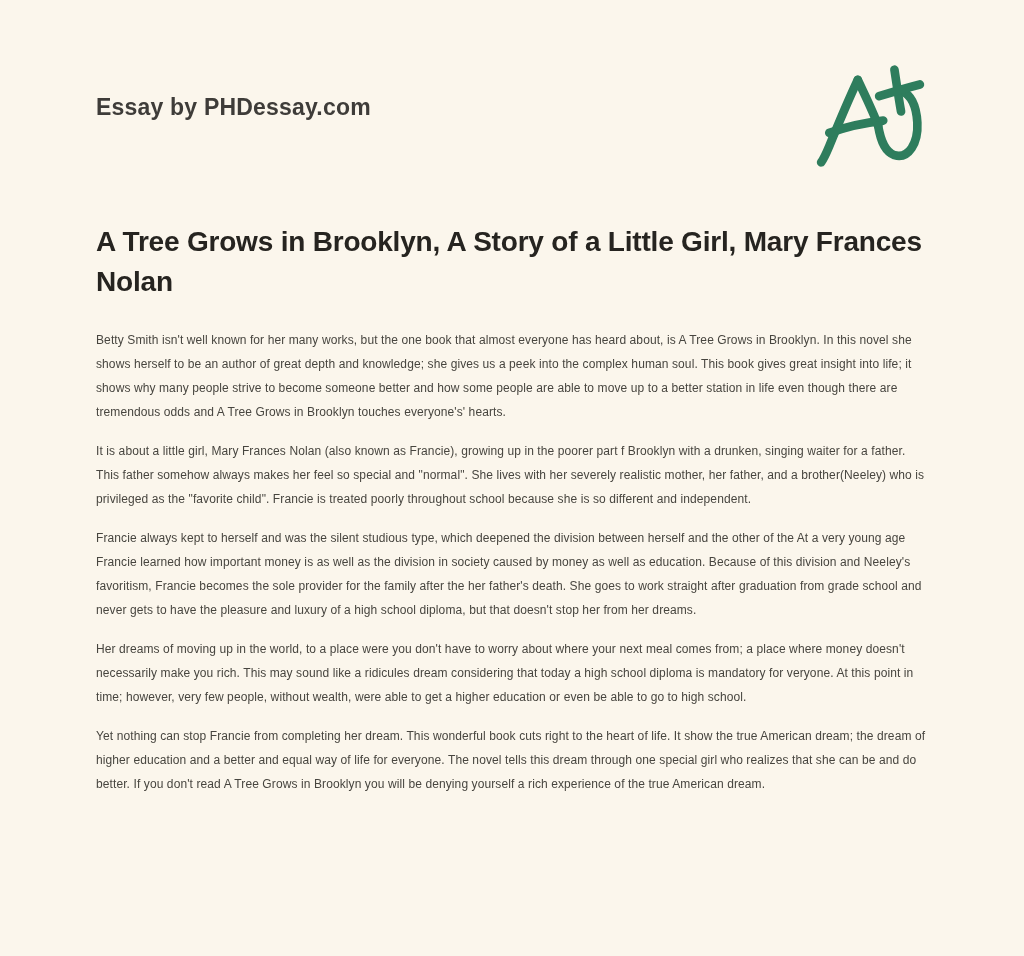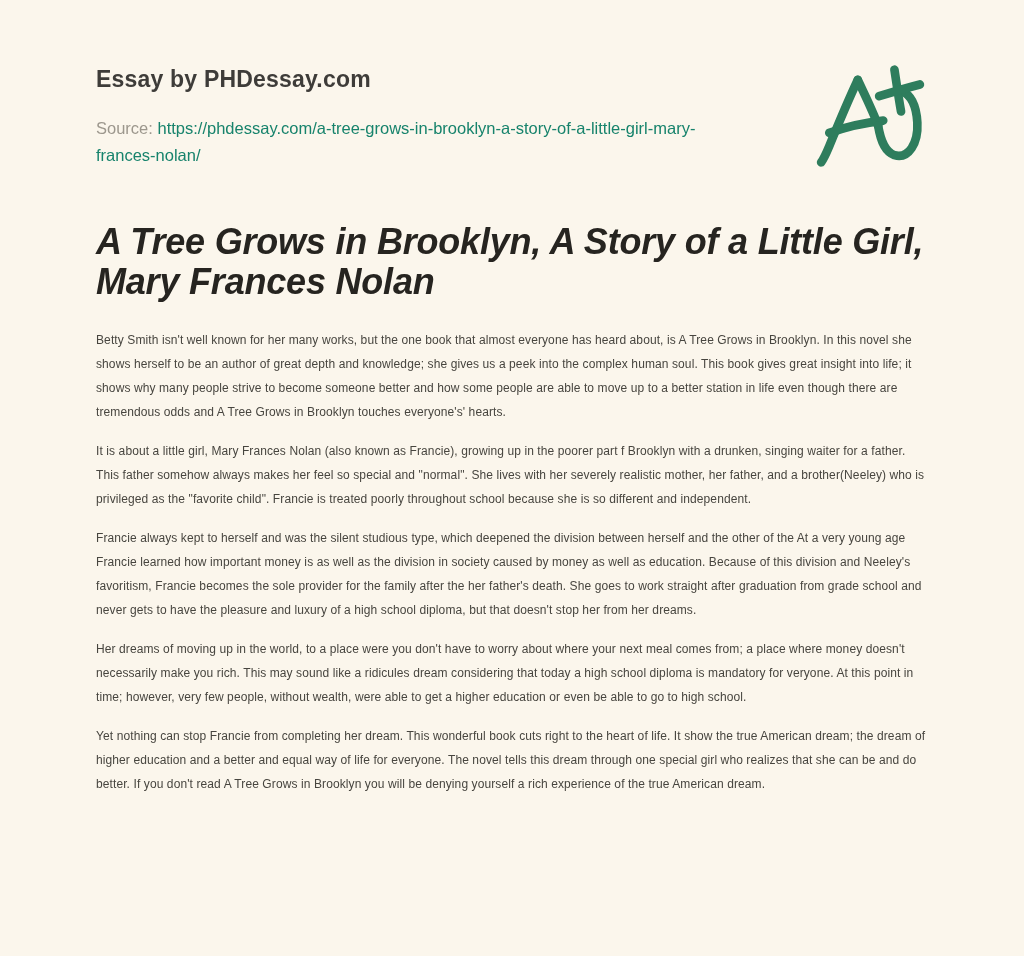--- a/index.html
+++ b/index.html
@@ -22,21 +22,21 @@
     -webkit-font-smoothing: antialiased;
   }
   .page {
     width: 1024px;
     height: 956px;
     padding: 58px 96px 0 96px;
   }
   .header-row {
     display: flex;
     justify-content: space-between;
-    align-items: flex-start;
+    align-items: center;
   }
   .header-left { max-width: 660px; }
   .site-heading {
     margin: 8px 0 22px 0;
     font-size: 23px;
     font-weight: 700;
     color: var(--heading);
     letter-spacing: 0.2px;
   }
   .source-line {
@@ -52,49 +52,44 @@
     cursor: pointer;
   }
   .logo {
     color: var(--logo-green);
     margin: 4px 2px 0 0;
     flex: 0 0 auto;
   }
   .logo svg { display: block; }
   .article-title {
     margin: 52px 0 0 0;
-    font-size: 36px;
+    font-size: 28px;
     line-height: 40px;
     font-weight: 700;
     color: var(--title);
     letter-spacing: -0.2px;
     max-width: 835px;
-    font-style: italic;
   }
   .article-body { margin-top: 26px; }
   .article-body p {
     margin: 0 0 15px 0;
     font-size: 12px;
     line-height: 24px;
     color: var(--body-text);
     letter-spacing: 0.1px;
   }
 </style>
 </head>
 <body>
 
 <div class="page">
 
   <div class="header-row">
     <div class="header-left">
       <h1 class="site-heading">Essay by PHDessay.com</h1>
-      <div class="source-line">
-        <span>Source:</span>
-        <a class="source-link">https://phdessay.com/a-tree-grows-in-brooklyn-a-story-of-a-little-girl-mary-frances-nolan/</a>
-      </div>
     </div>
 
     <div class="logo">
       <span>
         <svg width="112" height="108" viewBox="0 0 110 105" fill="none" stroke="currentColor" stroke-width="8.5" stroke-linecap="round" stroke-linejoin="round">
 
           <path d="M43 17 C36 32 24 60 15 82 C12.5 88 10 94 7 98"></path>
 
           <path d="M15 69 C32 63 50 59 68 57"></path>
 

